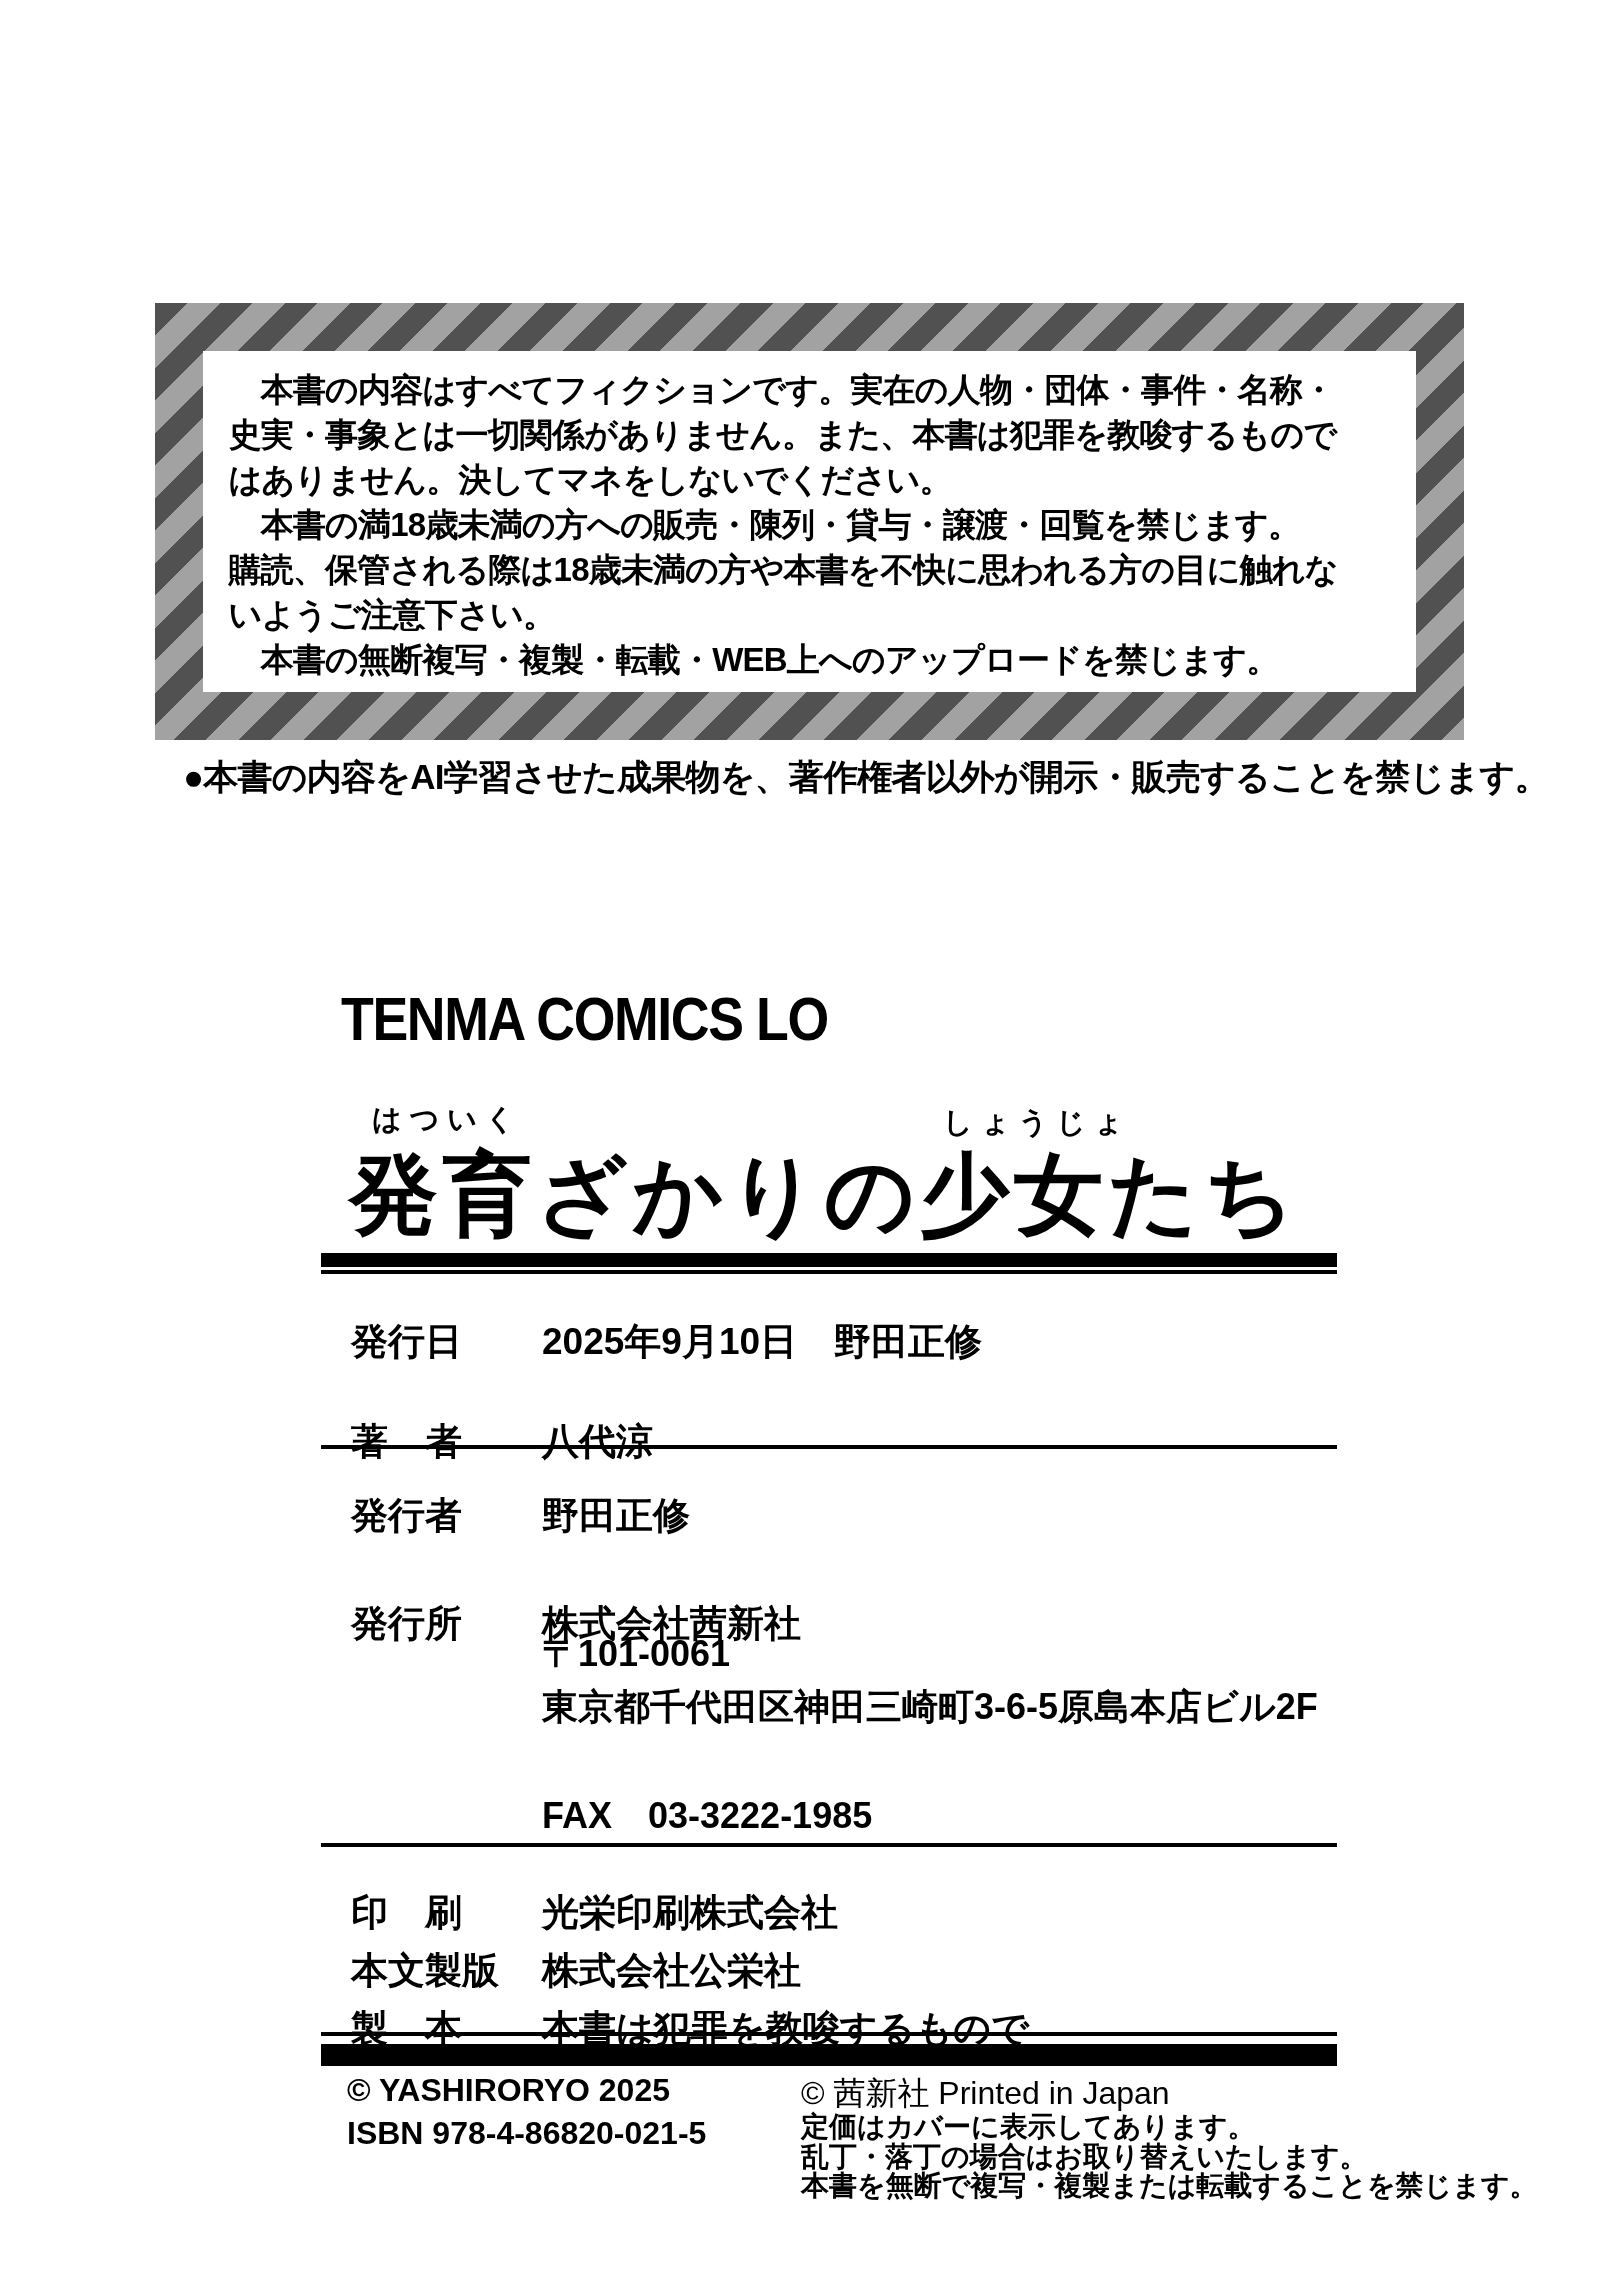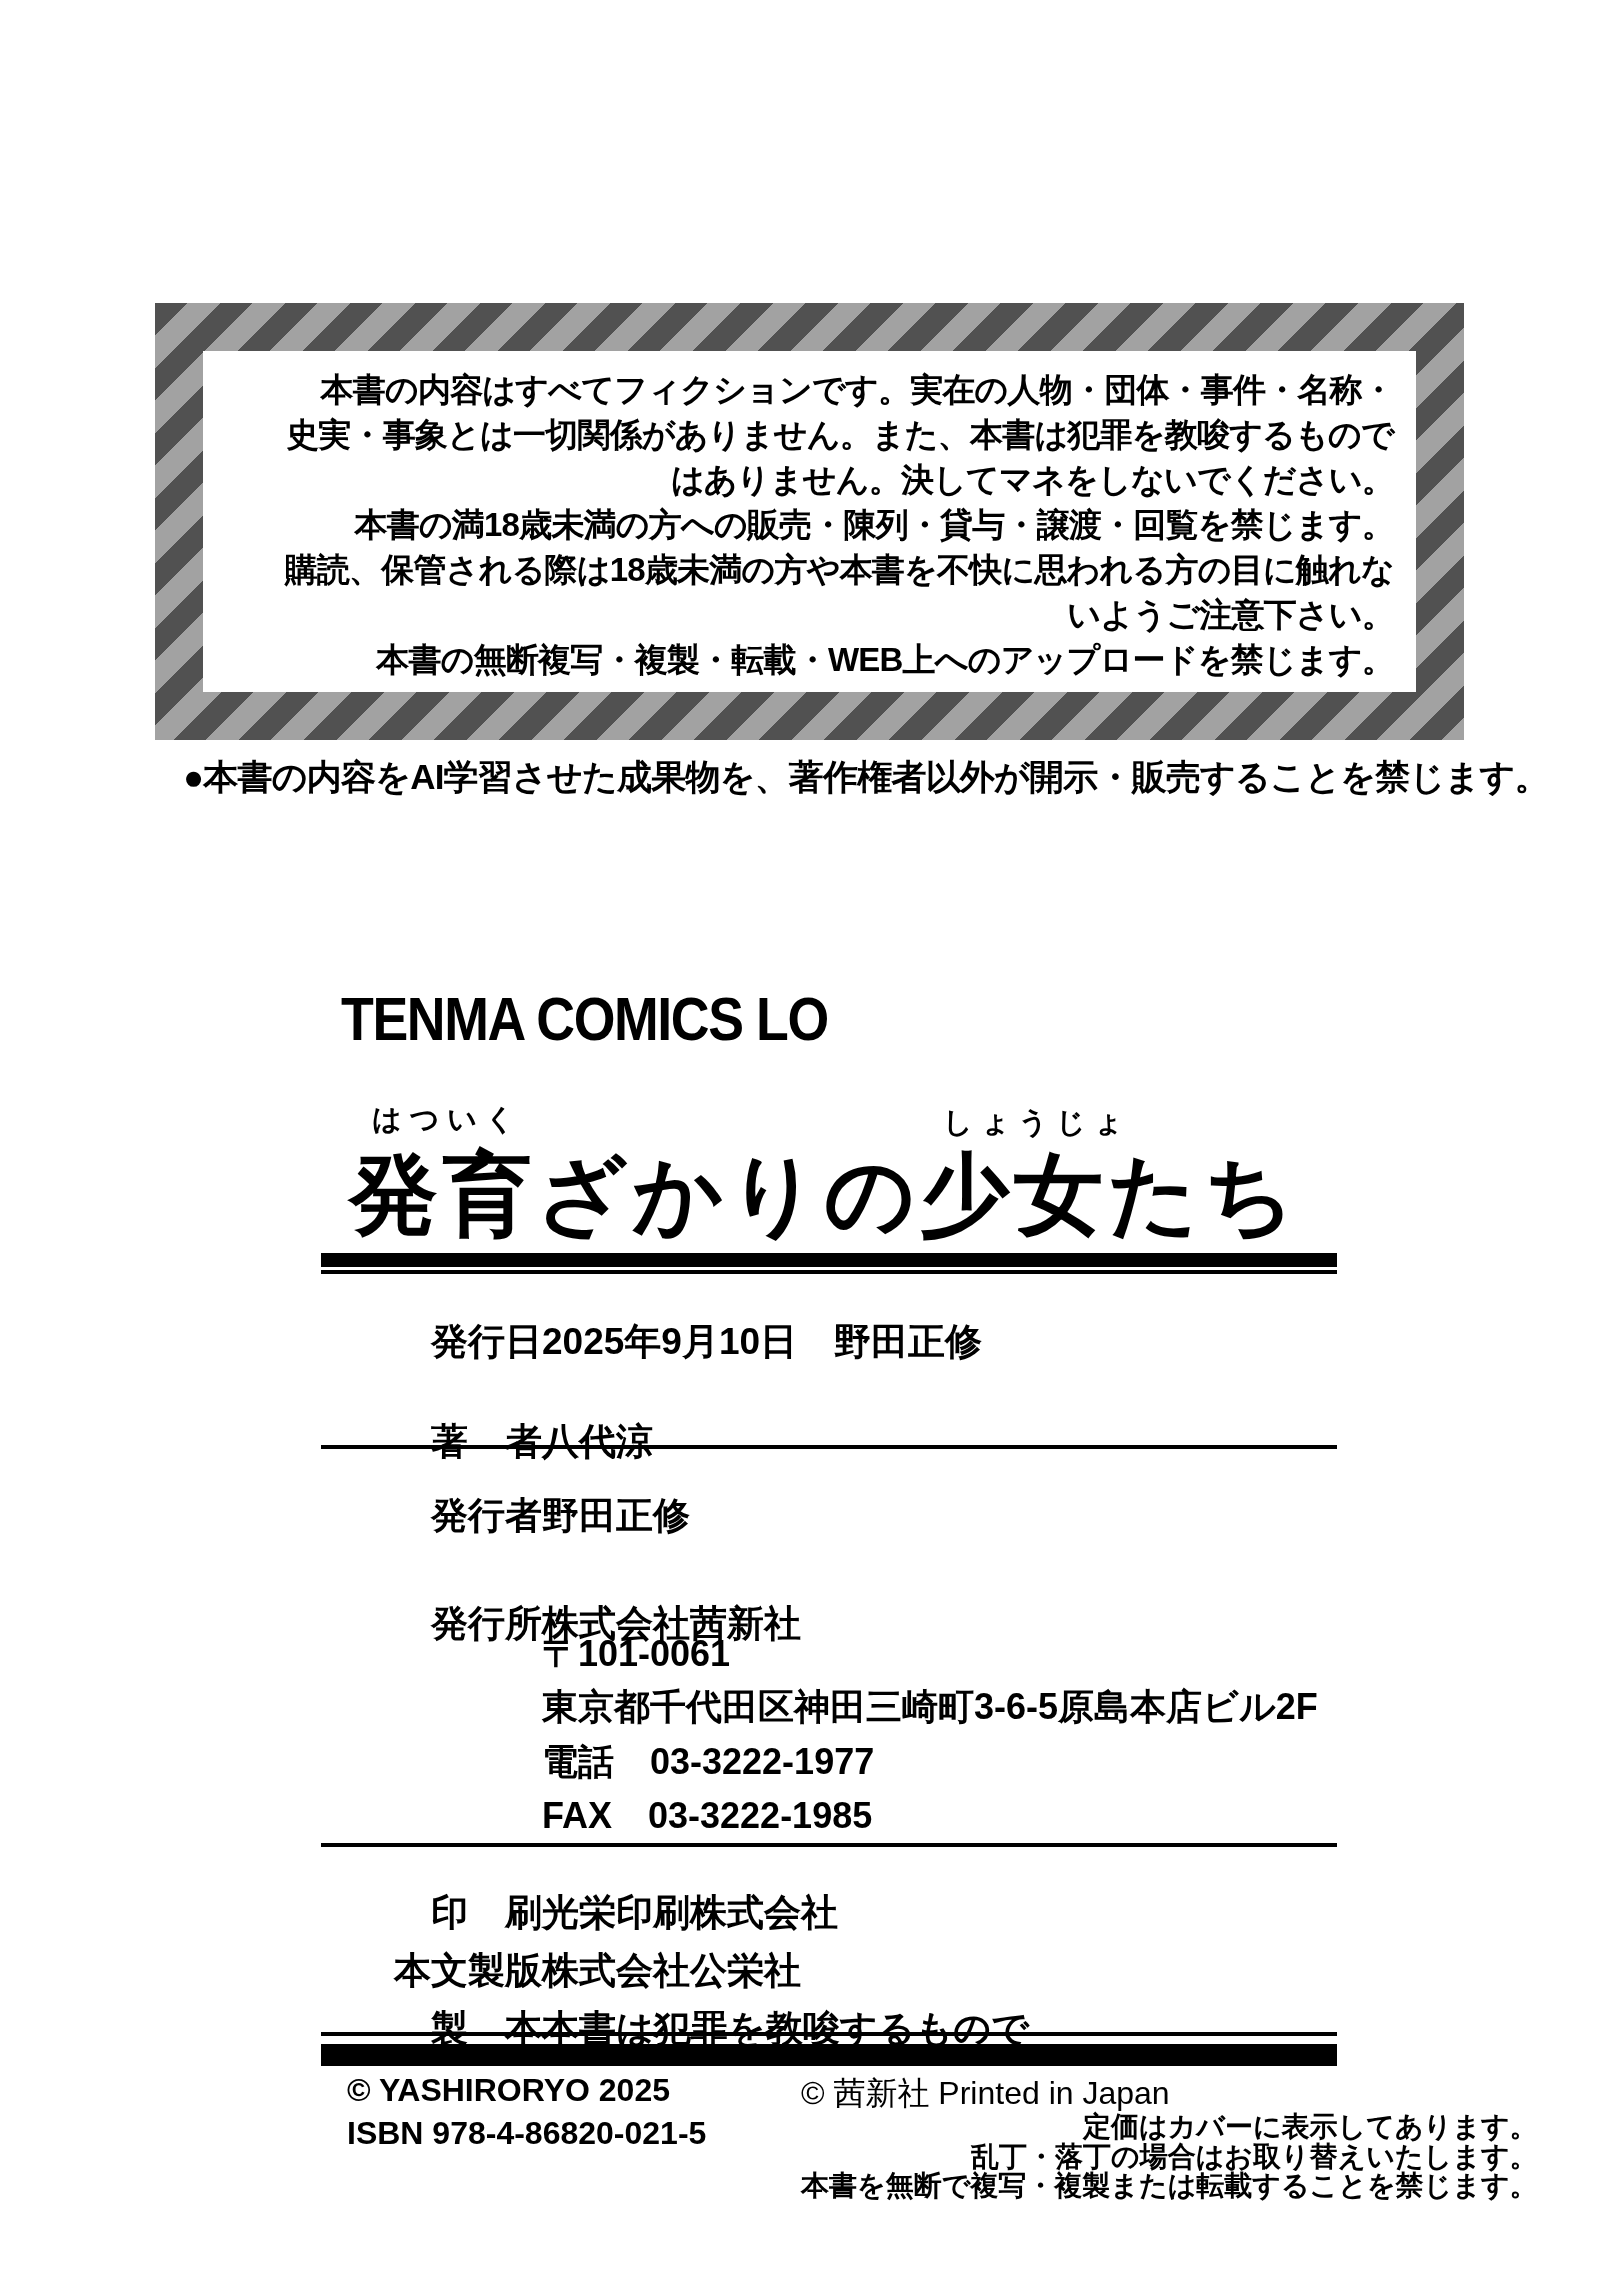--- a/index.html
+++ b/index.html
@@ -3,21 +3,20 @@
 <meta charset="utf-8">
 <style>
   html,body{margin:0;padding:0;background:#ffffff;}
   .page{
     position:relative;
     width:1618px;height:2295px;
     background:#ffffff;
     font-family:"Liberation Sans","DejaVu Sans",sans-serif;
     color:#000;
     overflow:hidden;
-    text-align:right;
   }
   
   .warnbox{
     position:absolute;left:155px;top:303px;width:1309px;height:437px;
     background:repeating-linear-gradient(135deg,#515151 0 23px,#a2a2a2 23px 46px);
   }
   .warnbox-inner{
     position:absolute;inset:48px;background:#ffffff;
     box-sizing:border-box;padding:16px 22px 0 25.5px;
   }
@@ -123,21 +122,20 @@
 
   <div class="row r-publisher">
     <span class="lbl">発行者</span><span>野田正修</span>
   </div>
   <div class="row r-pubhouse">
     <span class="lbl">発行所</span><span>株式会社茜新社</span>
   </div>
 
   <div class="contact a-postal">〒101-0061</div>
   <div class="contact a-addr">東京都千代田区神田三崎町3-6-5原島本店ビル2F</div>
-  <div class="contact a-tel">電話　03-3222-1977</div>
   <div class="contact a-fax">FAX　03-3222-1985</div>
 
   <div class="rule div2"></div>
 
   <div class="row r-print">
     <span class="lbl">印　刷</span><span>光栄印刷株式会社</span>
   </div>
   <div class="row r-plate">
     <span class="lbl">本文製版</span><span>株式会社公栄社</span>
   </div>

